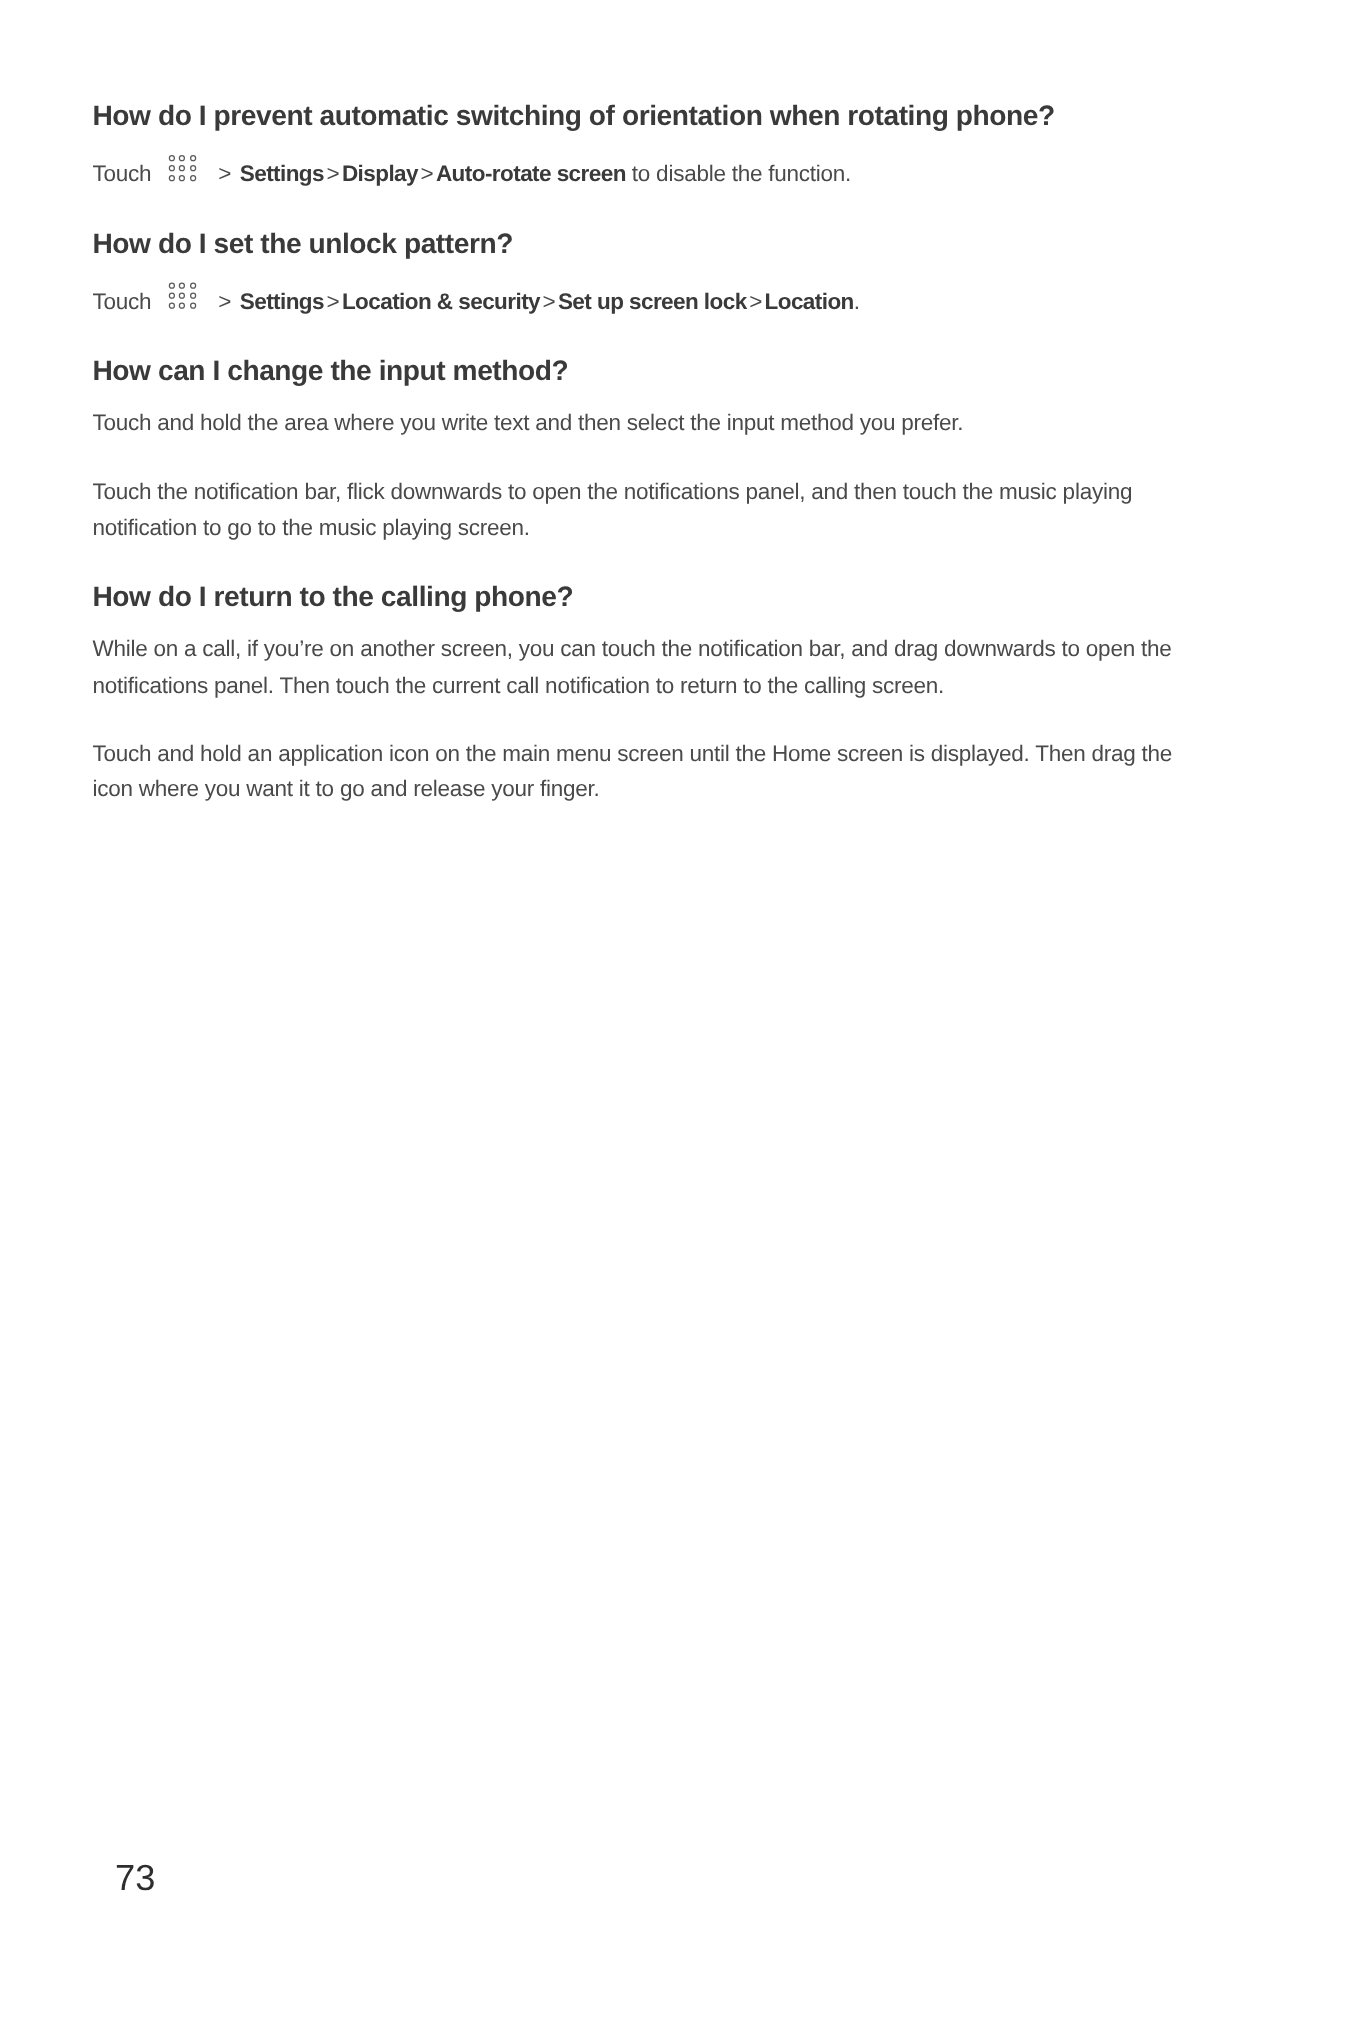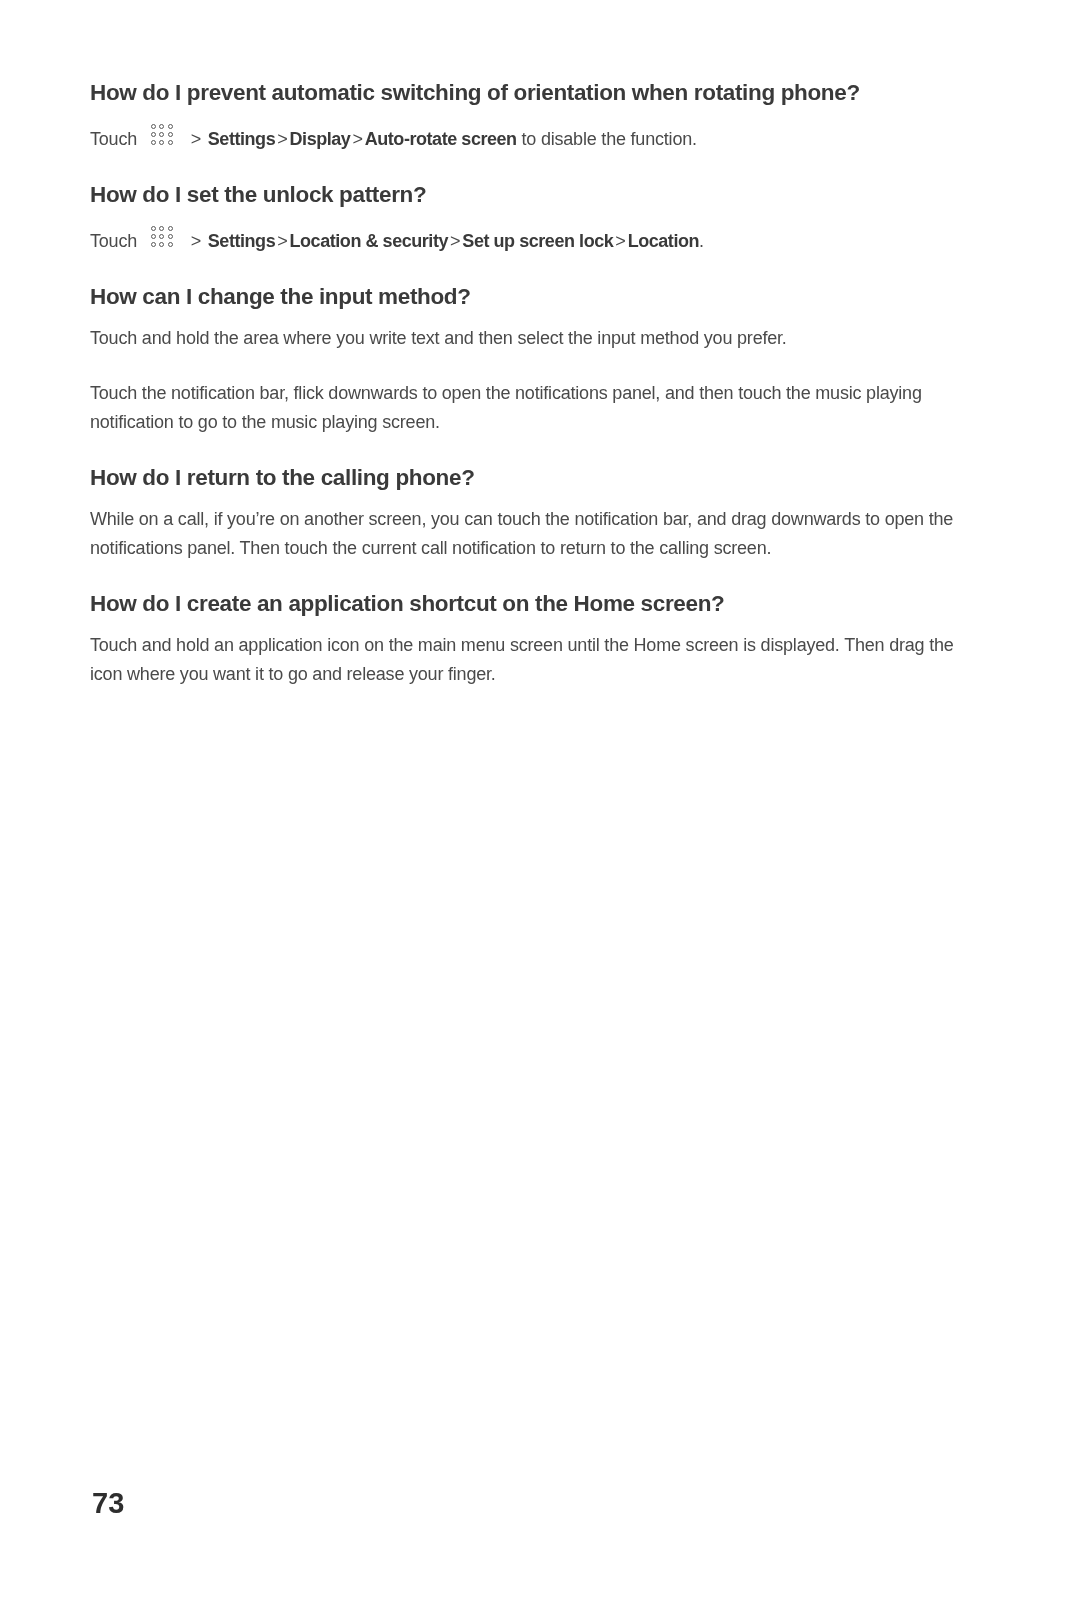--- a/index.html
+++ b/index.html
@@ -16,21 +16,21 @@
   }
   .page {
     position: relative;
     width: 1080px;
     height: 1617px;
     background: #ffffff;
     box-sizing: border-box;
   }
   .content {
     position: absolute;
-    left: 90px;
+    left: 74px;
     top: 78px;
     width: 872px;
   }
   .faq-block {
     margin: 0 0 14px 0;
   }
   .q {
     font-size: 22.5px;
     font-weight: bold;
     letter-spacing: -0.35px;
@@ -96,21 +96,21 @@
     height: 26px;
     margin: 0 14px 0 12px;
   }
   .back-icon svg { display: block; }
 
   .page-number {
     position: absolute;
     left: 92px;
     top: 1487px;
     font-size: 29px;
-    font-weight: bold;
+    font-weight: normal;
     color: #2e2e2e;
     letter-spacing: 0px;
   }
 </style>
 </head>
 <body>
 
 <div class="page">
 
   <div class="content">
@@ -148,21 +148,20 @@
     <div class="faq-block">
       <div class="a">Touch the notification bar, flick downwards to open the notifications panel, and then touch the music playing notification to go to the music playing screen.</div>
     </div>
 
     <div class="faq-block">
       <div class="q">How do I return to the calling phone?</div>
       <div class="a">While on a call, if you’re on another screen, you can touch the notification bar, and drag downwards to open the notifications panel. Then touch the current call notification to return to the calling screen.</div>
     </div>
 
     <div class="faq-block">
-      <div class="q">How do I create an application shortcut on the Home screen?</div>
       <div class="a">Touch and hold an application icon on the main menu screen until the Home screen is displayed. Then drag the icon where you want it to go and release your finger.</div>
     </div>
 
     <div class="faq-block">
     </div>
 
   </div>
 
   <div class="page-number">73</div>
 

